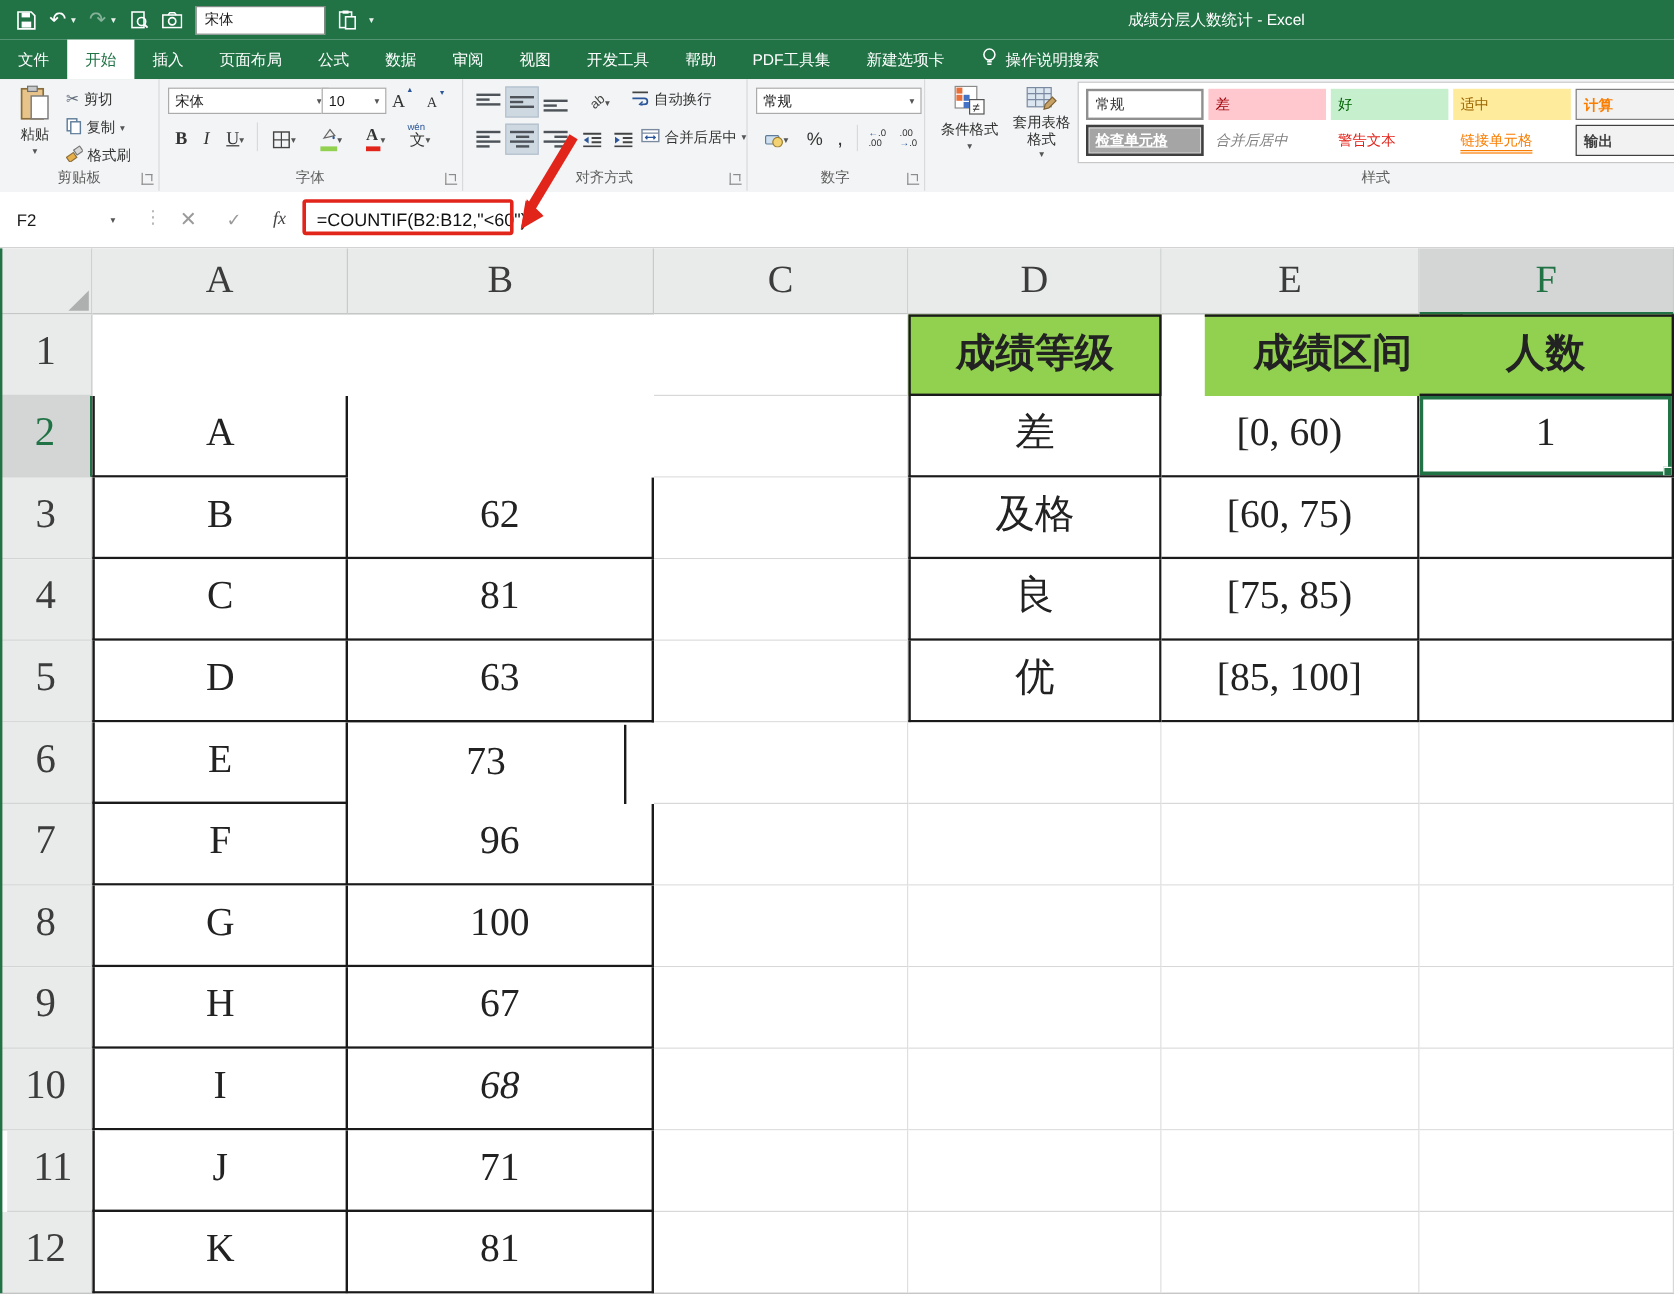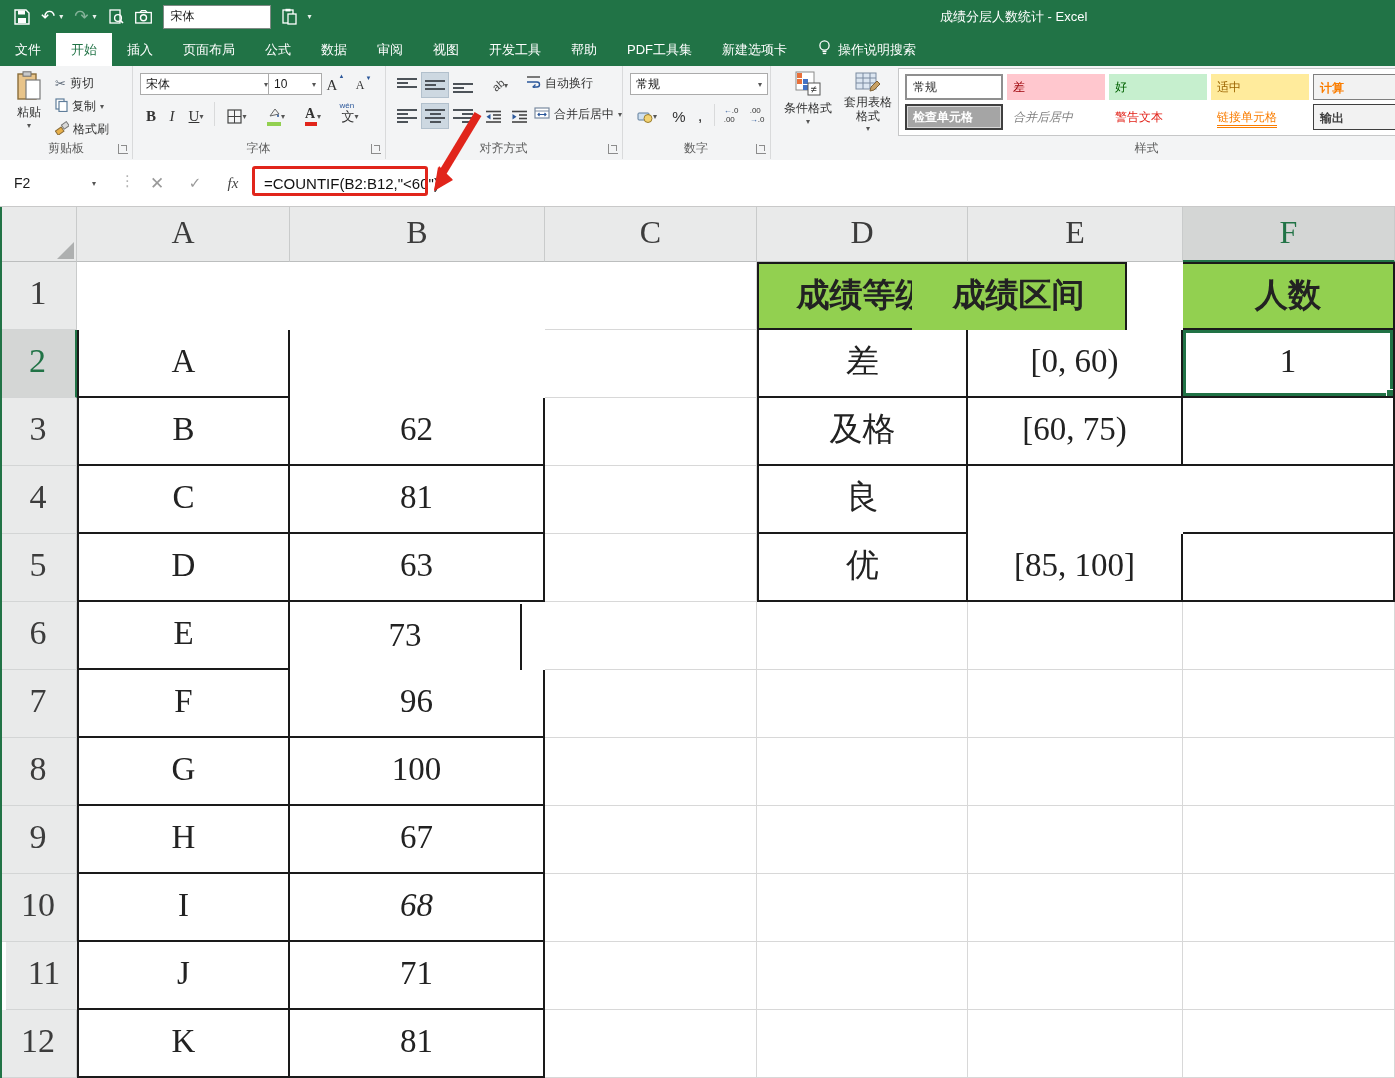--- a/index.html
+++ b/index.html
@@ -428,21 +428,21 @@
       </div>
       <div class="galleryframe">
           <div class="grow r1">
             <div class="gitem k-normal" style="left: 6px;">常规</div>
             <div class="gitem k-bad" style="left: 108px;">差</div>
             <div class="gitem k-good" style="left: 210px;">好</div>
             <div class="gitem k-neutral" style="left: 312px;">适中</div>
             <div class="gitem k-calc" style="left: 414px;">计算</div>
           </div>
           <div class="grow r2">
-            <div class="gitem k-check" style="left: 6px;">检查单元格</div>
+            <div class="gitem k-check" style="left: 6px; text-decoration: underline;">检查单元格</div>
             <div class="gitem k-explain" style="left: 108px;">合并后居中</div>
             <div class="gitem k-warn" style="left: 210px;">警告文本</div>
             <div class="gitem k-link" style="left: 312px;"><span>链接单元格</span></div>
             <div class="gitem k-output" style="left: 414px;">输出</div>
           </div>
         </div>
       <div class="glabel" style="left:128px;width:497px;right:auto;">样式</div>
     </div>
   </div>
 
@@ -469,40 +469,41 @@
       <div class="corner" style="left: 0px; top: 0px; width: 77px; height: 55px;"></div>
       <div class="hcell" style="left: 77px; top: 0px; width: 213px; height: 55px; line-height: 51px;">A</div>
       <div class="hcell" style="left: 290px; top: 0px; width: 255px; height: 55px; line-height: 51px;">B</div>
       <div class="hcell" style="left: 545px; top: 0px; width: 212px; height: 55px; line-height: 51px;">C</div>
       <div class="hcell" style="left: 757px; top: 0px; width: 211px; height: 55px; line-height: 51px;">D</div>
       <div class="hcell" style="left: 968px; top: 0px; width: 215px; height: 55px; line-height: 51px;">E</div>
       <div class="hcell selhdr" style="left: 1183px; top: 0px; width: 212px; height: 55px; line-height: 51px;">F</div>
       <div class="rcell" style="left: 0px; top: 55px; width: 77px; height: 68px; line-height: 62px;">1</div>
       <div class="cell" style="left: 545px; top: 55px; width: 212px; height: 68px; line-height: 62px;"></div>
       <div class="cell tb bl bt green" style="left: 757px; top: 55px; width: 211px; height: 68px; line-height: 62px;">成绩等级</div>
-      <div class="cell tb bt green" style="left: 912px; top: 55px; width: 215px; height: 72px; line-height: 62px;">成绩区间</div>
+      <div class="cell tb bt green" style="left: 1004px; top: 55px; width: 215px; height: 72px; line-height: 62px;">成绩区间</div>
       <div class="cell tb bt green" style="left: 1183px; top: 55px; width: 212px; height: 68px; line-height: 62px;">人数</div>
       <div class="rcell selhdr" style="left: 0px; top: 123px; width: 77px; height: 68px; line-height: 62px;">2</div>
       <div class="cell tb bl" style="left: 77px; top: 123px; width: 213px; height: 68px; line-height: 62px;">A</div>
       <div class="cell" style="left: 545px; top: 123px; width: 212px; height: 68px; line-height: 62px;"></div>
       <div class="cell tb bl" style="left: 757px; top: 123px; width: 211px; height: 68px; line-height: 62px;">差</div>
       <div class="cell tb" style="left: 968px; top: 123px; width: 215px; height: 68px; line-height: 62px;">[0, 60)</div>
       <div class="cell tb selcell" style="left: 1183px; top: 123px; width: 212px; height: 68px; line-height: 62px;">1<div class="handle"></div></div>
       <div class="rcell" style="left: 0px; top: 191px; width: 77px; height: 68px; line-height: 62px;">3</div>
       <div class="cell tb bl" style="left: 77px; top: 191px; width: 213px; height: 68px; line-height: 62px;">B</div>
       <div class="cell tb" style="left: 290px; top: 191px; width: 255px; height: 68px; line-height: 62px;">62</div>
       <div class="cell" style="left: 545px; top: 191px; width: 212px; height: 68px; line-height: 62px;"></div>
       <div class="cell tb bl" style="left: 757px; top: 191px; width: 211px; height: 68px; line-height: 62px;">及格</div>
       <div class="cell tb" style="left: 968px; top: 191px; width: 215px; height: 68px; line-height: 62px;">[60, 75)</div>
       <div class="cell tb" style="left: 1183px; top: 191px; width: 212px; height: 68px; line-height: 62px;"></div>
       <div class="rcell" style="left: 0px; top: 259px; width: 77px; height: 68px; line-height: 62px;">4</div>
       <div class="cell tb bl" style="left: 77px; top: 259px; width: 213px; height: 68px; line-height: 62px;">C</div>
       <div class="cell tb" style="left: 290px; top: 259px; width: 255px; height: 68px; line-height: 62px;">81</div>
       <div class="cell" style="left: 545px; top: 259px; width: 212px; height: 68px; line-height: 62px;"></div>
       <div class="cell tb bl" style="left: 757px; top: 259px; width: 211px; height: 68px; line-height: 62px;">良</div>
+      <div class="cell tb" style="left: 968px; top: 259px; width: 215px; height: 68px; line-height: 62px;">[75, 85)</div>
       <div class="cell tb" style="left: 1183px; top: 259px; width: 212px; height: 68px; line-height: 62px;"></div>
       <div class="rcell" style="left: 0px; top: 327px; width: 77px; height: 68px; line-height: 62px;">5</div>
       <div class="cell tb bl" style="left: 77px; top: 327px; width: 213px; height: 68px; line-height: 62px;">D</div>
       <div class="cell tb" style="left: 290px; top: 327px; width: 255px; height: 68px; line-height: 62px;">63</div>
       <div class="cell" style="left: 545px; top: 327px; width: 212px; height: 68px; line-height: 62px;"></div>
       <div class="cell tb bl" style="left: 757px; top: 327px; width: 211px; height: 68px; line-height: 62px;">优</div>
       <div class="cell tb" style="left: 968px; top: 327px; width: 215px; height: 68px; line-height: 62px;">[85, 100]</div>
       <div class="cell tb" style="left: 1183px; top: 327px; width: 212px; height: 68px; line-height: 62px;"></div>
       <div class="rcell" style="left: 0px; top: 395px; width: 77px; height: 68px; line-height: 62px;">6</div>
       <div class="cell tb bl" style="left: 77px; top: 395px; width: 213px; height: 68px; line-height: 62px;">E</div>

